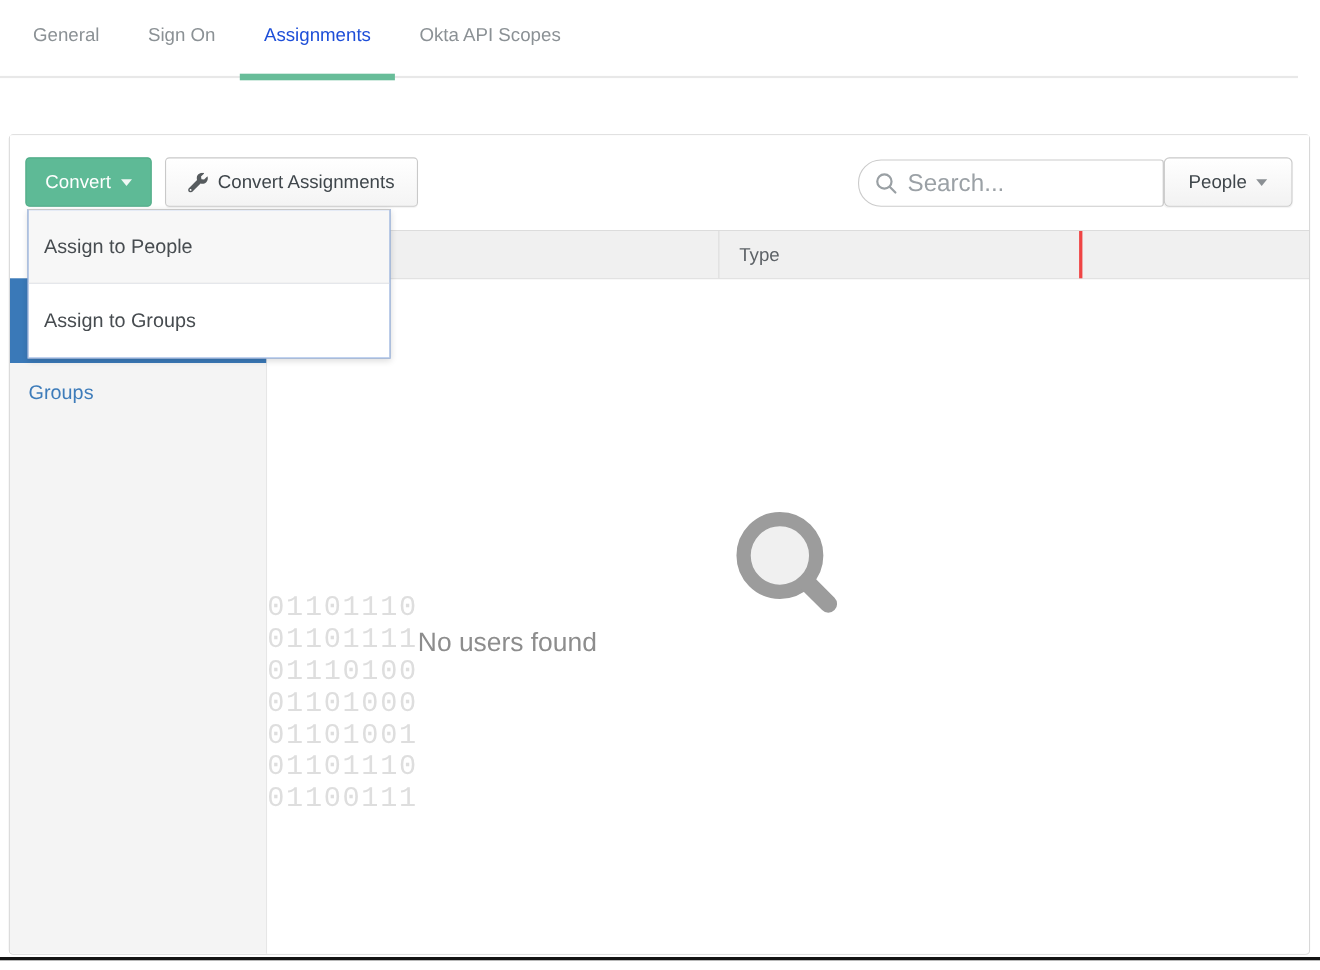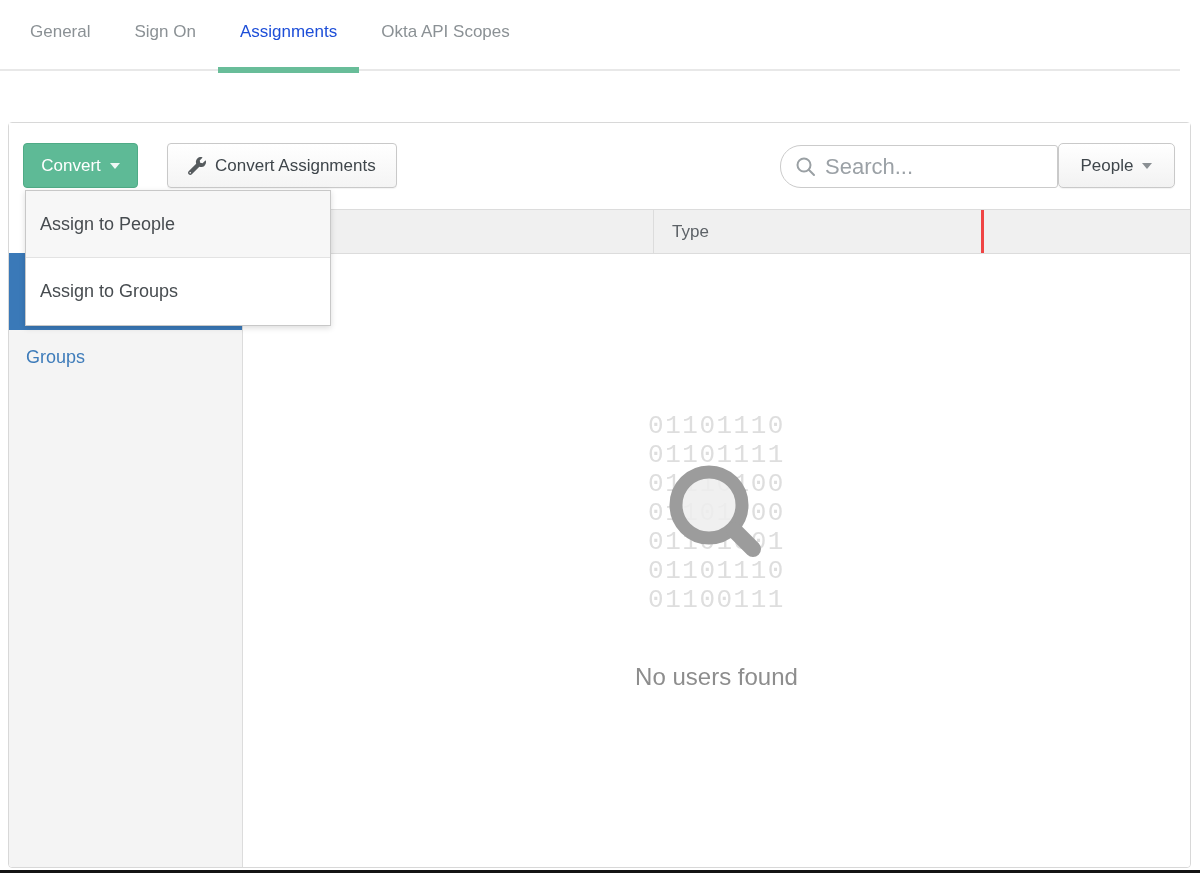--- a/index.html
+++ b/index.html
@@ -17,21 +17,21 @@
   
   .panel { position:absolute; left:8px; top:122px; width:1183px; height:746px;
            background:#fff; border:1px solid #d8d8d8; border-radius:4px; }
 
   
   .toolbar { position:absolute; top:0; left:0; right:0; height:86px; background:#fff; }
   .btn { display:flex; align-items:center; justify-content:center; gap:9px;
          font-size:17px; border-radius:4px; cursor:pointer; font-family:"Liberation Sans", sans-serif; }
   .btn-assign { position:absolute; left:14px; top:20px; width:115px; height:45px;
                 background:#5eba96; border:1px solid #4fab86; color:#fff; }
-  .btn-convert { position:absolute; left:158px; top:20px; height:45px; padding:0 20px;
+  .btn-convert { position:absolute; left:141px; top:20px; height:45px; padding:0 20px;
                  background:linear-gradient(#ffffff,#f4f4f4); border:1px solid #c9c9c9;
                  color:#3f464b; box-shadow:0 1px 1px rgba(0,0,0,0.05); }
   .btn-people { position:absolute; left:1049px; top:20px; width:117px; height:45px;
                 background:linear-gradient(#ffffff,#f2f2f2); border:1px solid #c9c9c9;
                 color:#3f464b; box-shadow:0 1px 1px rgba(0,0,0,0.05); border-radius:5px; }
   .caret { width:0; height:0; border-left:5px solid transparent; border-right:5px solid transparent;
            border-top:6px solid currentColor; display:inline-block; }
   .caret-light { opacity:0.9; }
   .caret-dark  { color:#8a8f93; }
 
@@ -55,28 +55,28 @@
 
   .table-area { flex:1; display:flex; flex-direction:column; background:#fff; border-top:1px solid #dcdcdc; }
   .table-header { height:44px; background:#f0f0f0; border-bottom:1px solid #dcdcdc;
                   display:flex; font-size:17px; color:#5d6267; }
   .th { display:flex; align-items:center; padding-left:18px; }
   .th1 { width:411px; border-right:1px solid #dcdcdc; }
   .th2 { width:330px; border-right:3px solid #ef4444; }
   .th3 { flex:1; }
 
   
-  .empty-state { flex:1; position:relative; display:flex; flex-direction:column; align-items:center; background:#fff; }
+  .empty-state { flex:1; position:relative; display:flex; flex-direction:row; align-items:center; background:#fff; }
   .binary { margin-top:158px; font-family:"Liberation Mono", monospace; font-size:26px;
             line-height:29px; letter-spacing:1.5px; color:#dedede; text-align:center; }
   .magnifier { position:absolute; left:406px; top:191px; }
   .empty-msg { margin-top:48px; font-size:24px; color:#8d8d8d; }
 
   
-  .dropdown { position:absolute; left:25px; top:190px; width:306px; background:#3b82f6;
+  .dropdown { position:absolute; left:25px; top:190px; width:330px; background:#3b82f6;
               border:1px solid #c8c8c8; box-shadow:0 2px 6px rgba(0,0,0,0.14); z-index:20; }
   .menu-item { height:67px; display:flex; align-items:center; padding-left:14px;
                font-size:18px; color:#474c50; background:#fff; cursor:pointer; }
   .menu-item.first { background:#f7f7f7; border-bottom:1px solid #e3e3e3; }
 
   
   .bottom-line { position:absolute; left:0; top:870px; width:1200px; height:3px; background:#141414; }
 </style>
 </head>
 <body>

